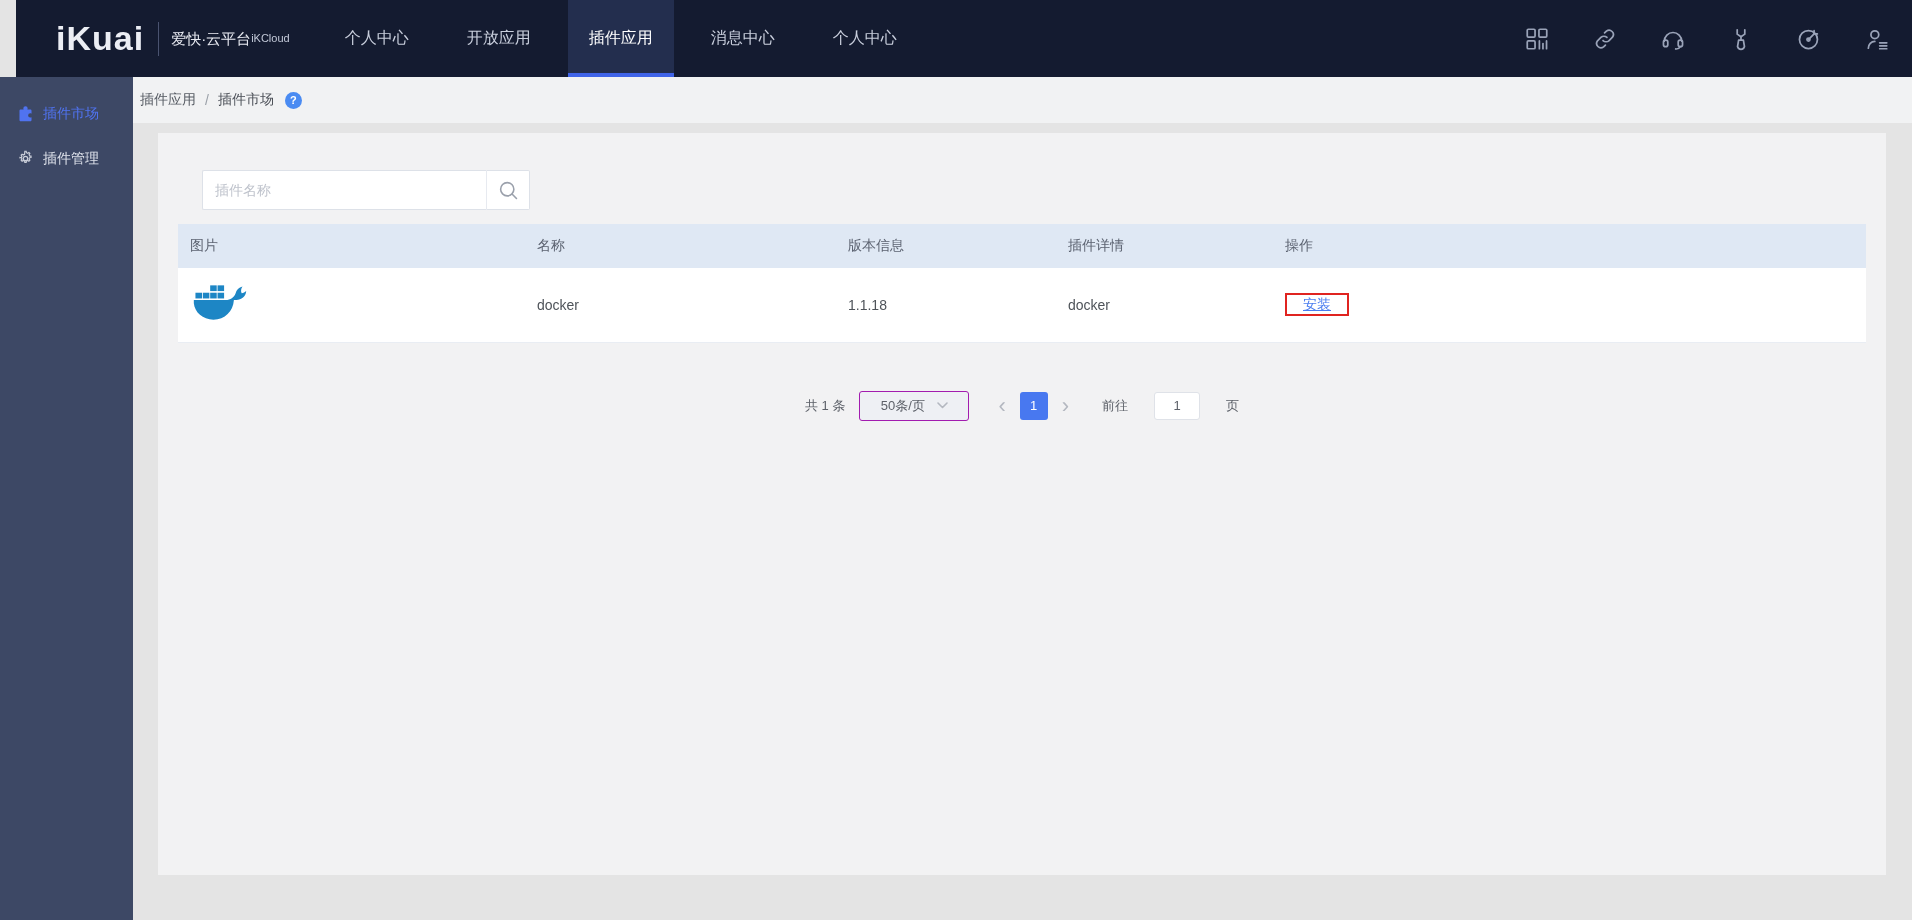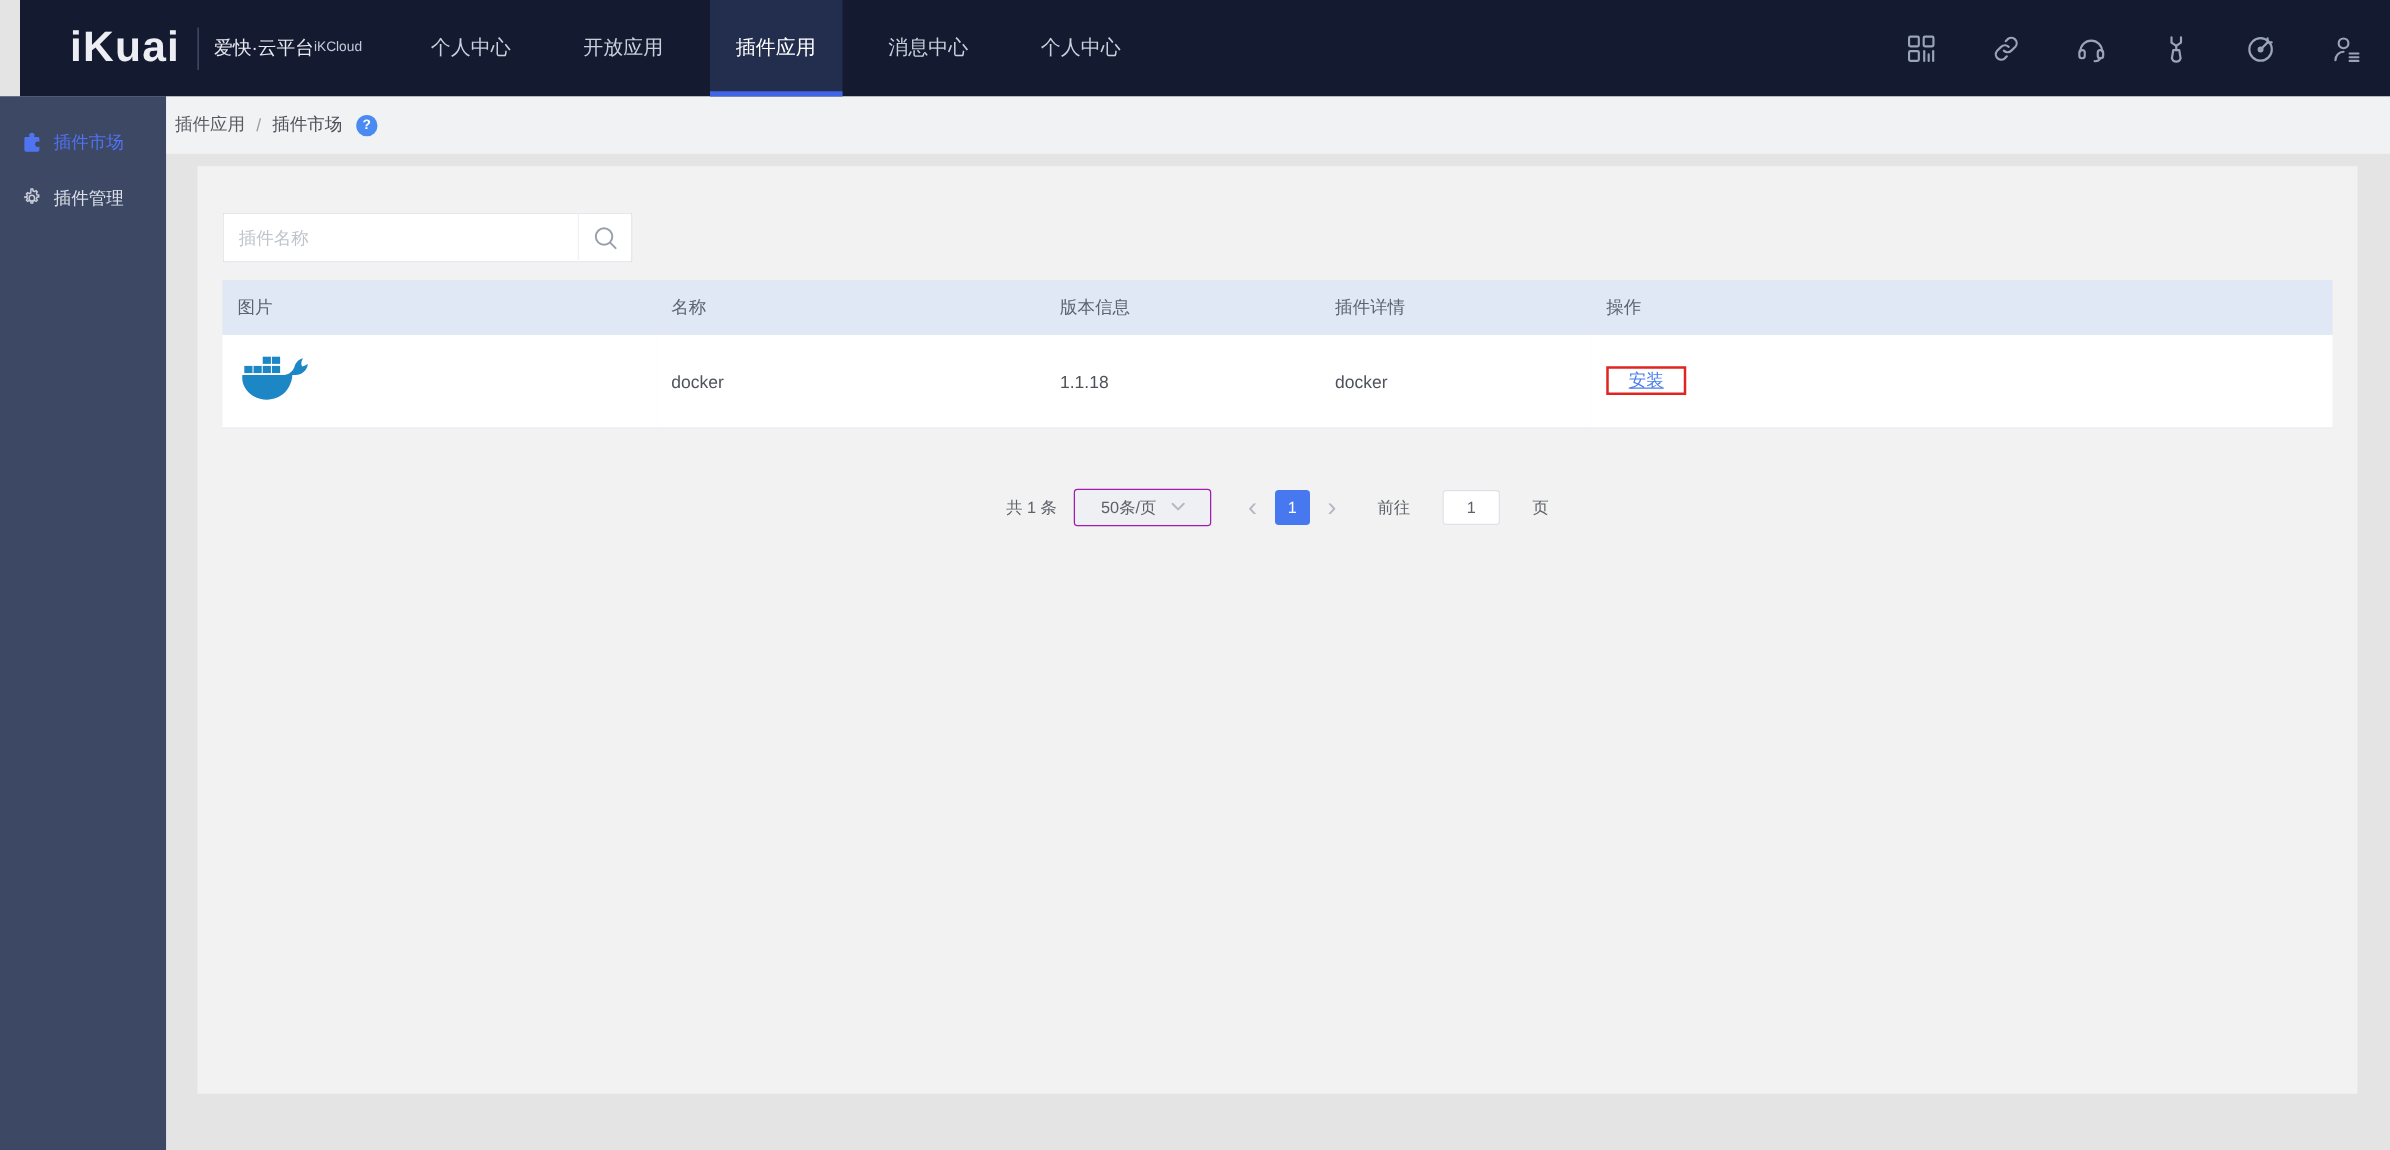--- a/index.html
+++ b/index.html
@@ -41,21 +41,21 @@
   .crumb-current { color:#4c5058; }
   .help-icon { width:17px; height:17px; border-radius:50%; background:#4a8bf2; color:#fff;
                font-size:11px; font-weight:bold; display:flex; align-items:center; justify-content:center;
                cursor:pointer; margin-left:2px; }
 
   .panel { margin:10px 26px 0 25px; height:742px; background:#f2f2f3; padding:37px 20px 0 20px; }
 
   
   .search-row { display:flex; margin-bottom:14px; }
   .search-input { width:285px; height:40px; border:1px solid #dde1e8; border-right:1px solid #e7eaf0;
-                  border-radius:2px 0 0 2px; padding:0 12px; font-size:14px; color:#333; background:#fff; outline:none; }
+                  border-radius:2px 0 0 2px; padding:0 12px; font-size:14px; color:#333; background:#fff; outline:none;margin-left:24px; }
   .search-input::placeholder { color:#bfc3cc; }
   .search-btn { width:43px; height:40px; background:#fff; border:1px solid #dde1e8; border-left:none;
                 border-radius:0 2px 2px 0; display:flex; align-items:center; justify-content:center; cursor:pointer; }
   .search-btn svg { stroke:#9aa0ab; fill:none; stroke-width:1.5; stroke-linecap:round; }
 
   
   table.plugin-table { width:100%; border-collapse:collapse; font-size:14px; table-layout:fixed; }
   .plugin-table thead th { background:#dfe8f4; height:44px; text-align:left; padding:12px 12px;
                            color:#5b6270; font-weight:normal; }
   .plugin-table tbody td { background:#fff; height:74px; padding:0 12px; color:#4e5359;

